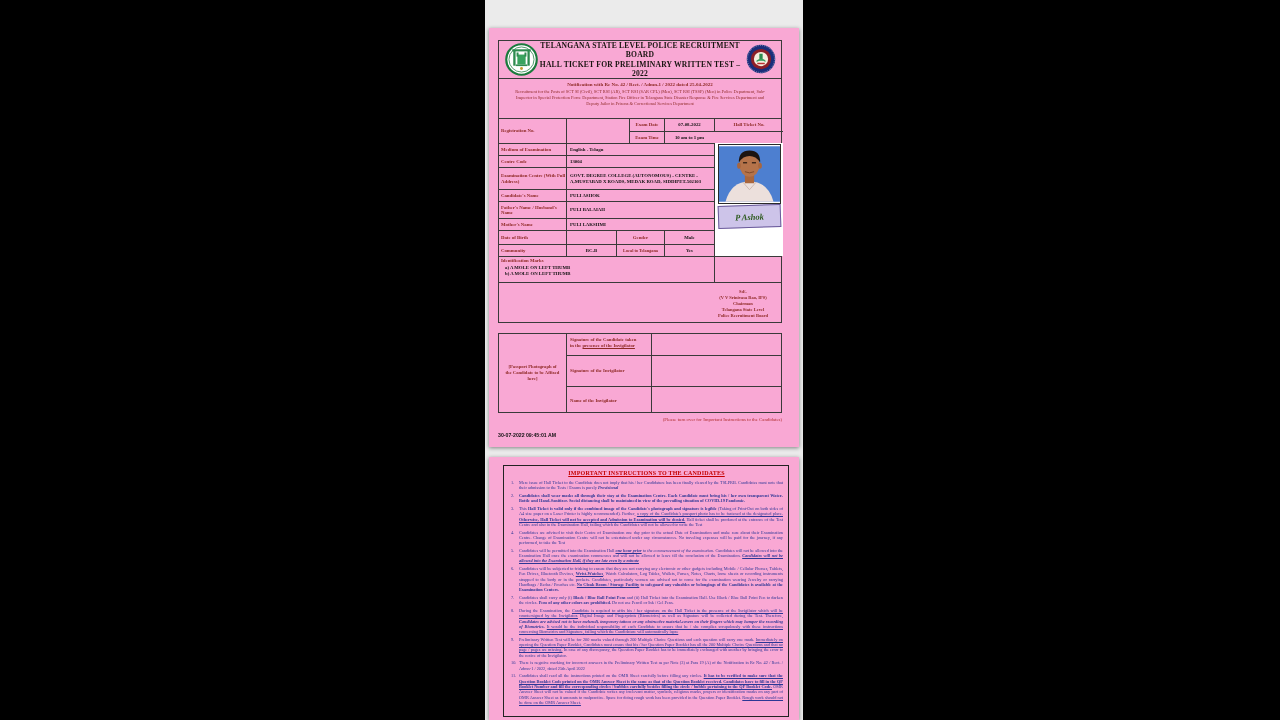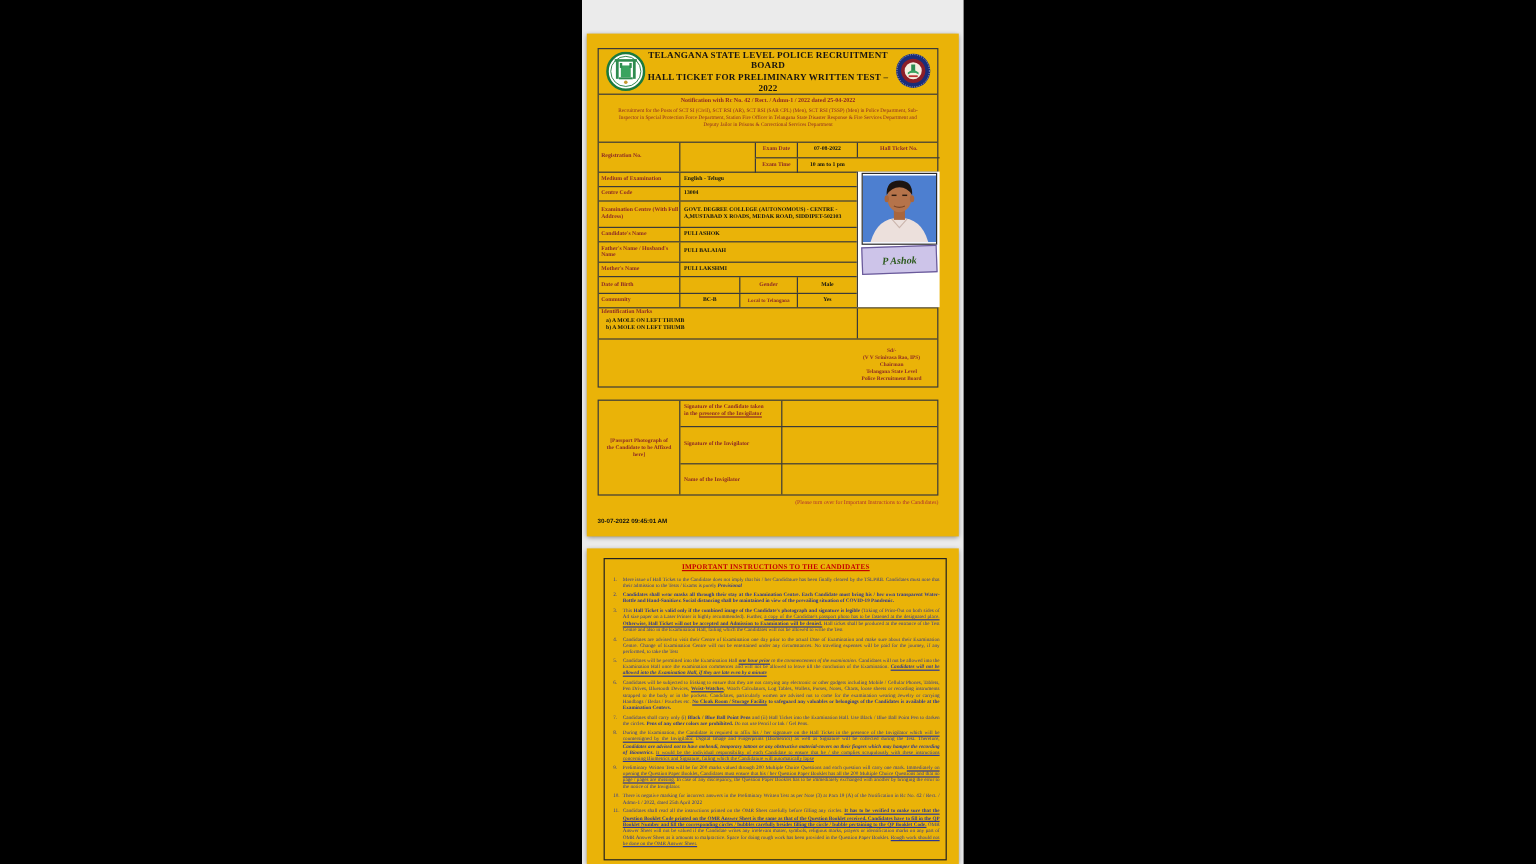--- a/index.html
+++ b/index.html
@@ -3,21 +3,21 @@
 <meta charset="utf-8">
 <style>
   * { margin:0; padding:0; box-sizing:border-box; }
   html,body { width:1280px; height:720px; }
   body { background:#000; position:relative; overflow:hidden;
          font-family:"Liberation Serif","DejaVu Serif",serif; }
   :root { --maroon:#8e2a25; --blue:#2c3796; --red:#c40000;
           --photo-bg:#4d7fd0; --sig-bg:#cdc4e9; --sig-ink:#2d5a1e; }
 
   .viewer { position:absolute; left:485px; top:0; width:318px; height:720px; background:#ebebeb; }
-  .page { position:absolute; left:4px; width:310px; background:#eab308; box-shadow:0 1px 4px rgba(0,0,0,.45); }
+  .page { position:absolute; left:4px; width:310px; background:#f9a8d4; box-shadow:0 1px 4px rgba(0,0,0,.45); }
   #page1 { top:28px; height:419px; }
   #page2 { top:457px; height:263px; overflow:hidden; }
 
   
   .ht { position:absolute; left:9px; top:12px; width:284px; height:283px; border:1px solid #3a3a3a; }
   .row { position:relative; border-top:1px solid #3a3a3a; width:100%; }
   .row.first { border-top:none; }
   .cell { position:absolute; top:0; bottom:0; overflow:hidden; }
   .bl { border-left:1px solid #3a3a3a; }
   .lab { color:var(--maroon); font-weight:bold; font-size:4.8px; line-height:5.5px; }

